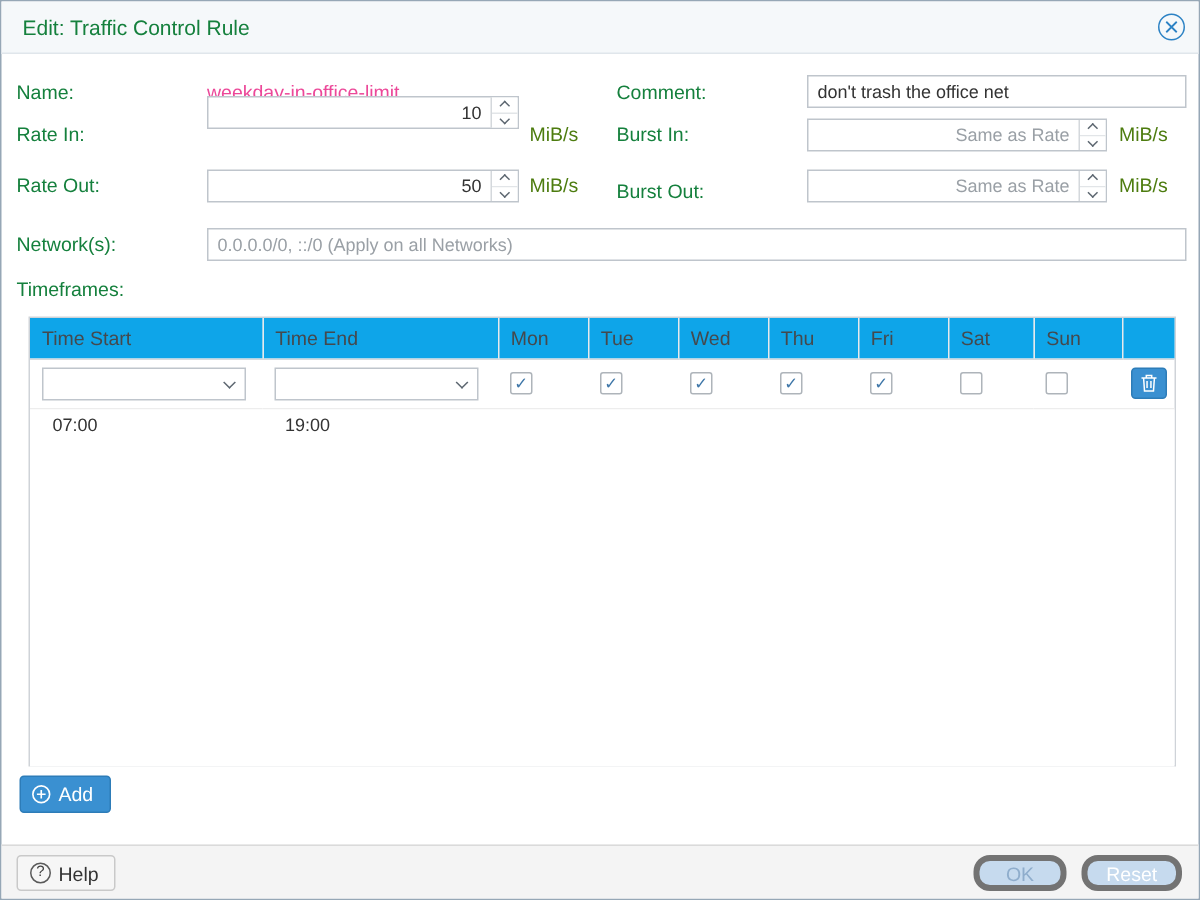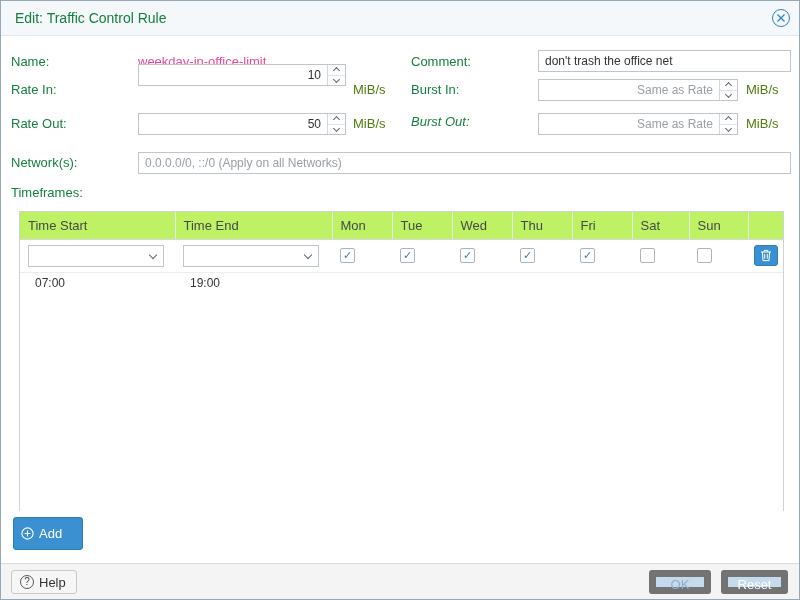--- a/index.html
+++ b/index.html
@@ -32,39 +32,39 @@
   .chev.down { transform:rotate(45deg); margin-top:-2px; }
   .chev.up { transform:rotate(-135deg); margin-top:2px; }
   .combofield .trigger { position:absolute; top:0; right:0; bottom:0; width:20px; display:flex; align-items:center; justify-content:center; cursor:pointer; }
   .combofield .trigger .chev { width:6px; height:6px; border-color:#6b7publ похоже; }
   .combofield input { padding-right:22px;margin-top:27px; }
 
   
   .grid { position:absolute; left:18px; top:210px; width:765px; height:300px; border:1px solid #cfd3d8; background:#fff; }
   .grid table { border-collapse:collapse; table-layout:fixed; width:763px; }
   .grid th { font-weight:normal; text-align:left; padding:0 0 0 8px; height:27px; color:#45494d;
-             border-bottom:1px solid #d6dade; border-right:1px solid #e6e9ec; background:#bef264; cursor:pointer; }
+             border-bottom:1px solid #d6dade; border-right:1px solid #e6e9ec; background:#0ea5e9; cursor:pointer; }
   .grid th:last-child { border-right:none; }
   .grid td { height:33px; vertical-align:middle; border-bottom:1px solid #ededed; }
   .checkbox { width:15px; height:15px; margin-left:8px; border:1px solid #aeb4ba; border-radius:2px; background:#fff;
               display:flex; align-items:center; justify-content:center; font-size:11px; font-weight:bold; color:#3e76a8; cursor:pointer; }
   .cell-combo { margin-left:8px; position:relative; width:136px; height:22px; }
   .trash-btn { width:24px; height:21px; margin:0 auto; background:#3a90d1; border:1px solid #2d7cb8; border-radius:3px;
                display:flex; align-items:center; justify-content:center; cursor:pointer; }
 
   
-  .add-btn { position:absolute; left:12px; top:516px; height:33px; padding:0 20px 0 7px; background:#3a90d1; border:1px solid #2d7cb8;
+  .add-btn { position:absolute; left:12px; top:516px; height:25px; padding:0 11px 0 7px; background:#3a90d1; border:1px solid #2d7cb8;
              border-radius:3px; color:#fff; font-size:13px; display:flex; align-items:center; gap:5px; cursor:pointer; font-family:inherit; }
 
   .footer { position:absolute; left:0; right:0; bottom:0; height:36px; background:#f4f4f4; border-top:1px solid #dadada; }
   .help-btn { position:absolute; left:10px; top:6px; height:24px; padding:0 10px 0 8px; background:#f6f6f6; border:1px solid #c9c9c9;
               border-radius:3px; color:#333; font-size:13px; display:flex; align-items:center; gap:5px; cursor:pointer; font-family:inherit; }
   .help-icon { width:14px; height:14px; border:1px solid #5a5a5a; border-radius:50%; font-size:10px; line-height:12px; text-align:center; color:#444; }
-  .ok-btn, .reset-btn { position:absolute; top:6px; height:24px; border-radius:3px; font-size:13px; font-family:inherit; cursor:default;
-              background:#c6daee; border:7px solid #737373; }
+  .ok-btn, .reset-btn { position:absolute; top:6px; height:24px; border-radius:11px; font-size:13px; font-family:inherit; cursor:default;
+              background:#c6daee; border:4px solid #737373; }
   .ok-btn { right:88px; width:62px; color:#8fadcc; }
   .reset-btn { right:11px; width:67px; color:#ffffff; }
 </style>
 </head>
 <body>
 
 <div class="dialog">
 
   <div class="titlebar">
     <span class="title">Edit: Traffic Control Rule</span>
@@ -118,21 +118,21 @@
       <div class="spin-btn up">
           <i class="chev up"></i>
         </div>
       <div class="spin-btn">
           <i class="chev down"></i>
         </div>
     </div>
   </div>
   <span class="unit" style="left:352px; top:112px;">MiB/s</span>
 
-  <span class="lbl" style="left:410px; top:110px;font-style:italic;">Burst Out:</span>
+  <span class="lbl" style="left:410px; top:116px;">Burst Out:</span>
   <div class="spinfield" style="left:537px; top:112px; width:200px;">
     <input type="text" placeholder="Same as Rate" style="">
     <div class="spinner">
       <div class="spin-btn up">
           <i class="chev up"></i>
         </div>
       <div class="spin-btn">
           <i class="chev down"></i>
         </div>
     </div>

